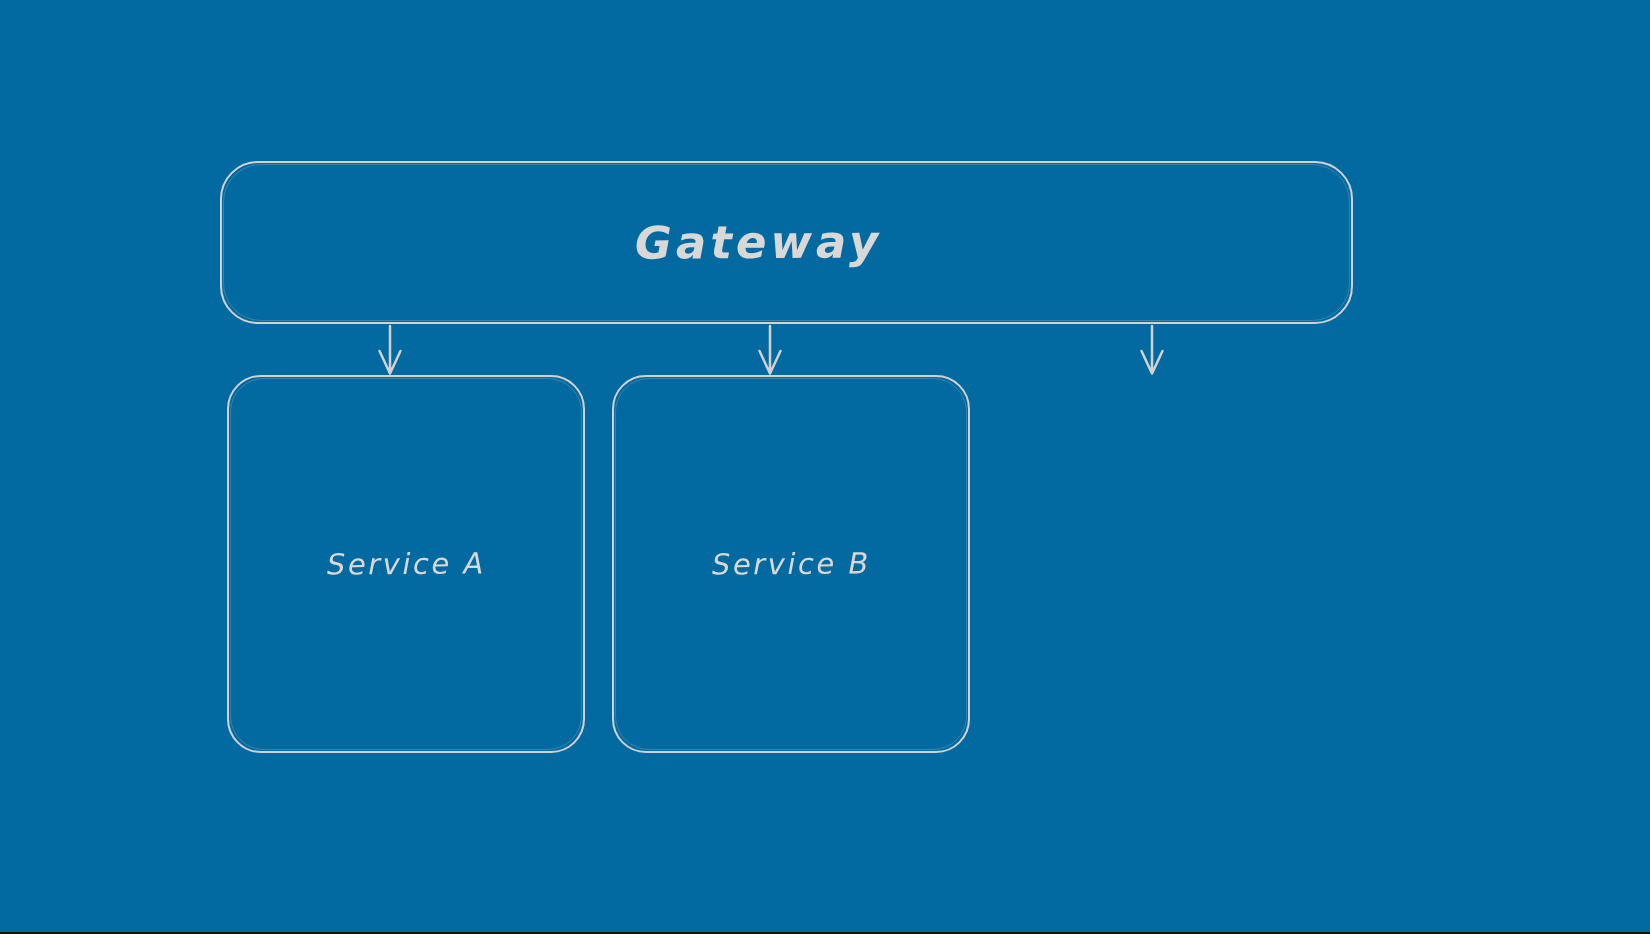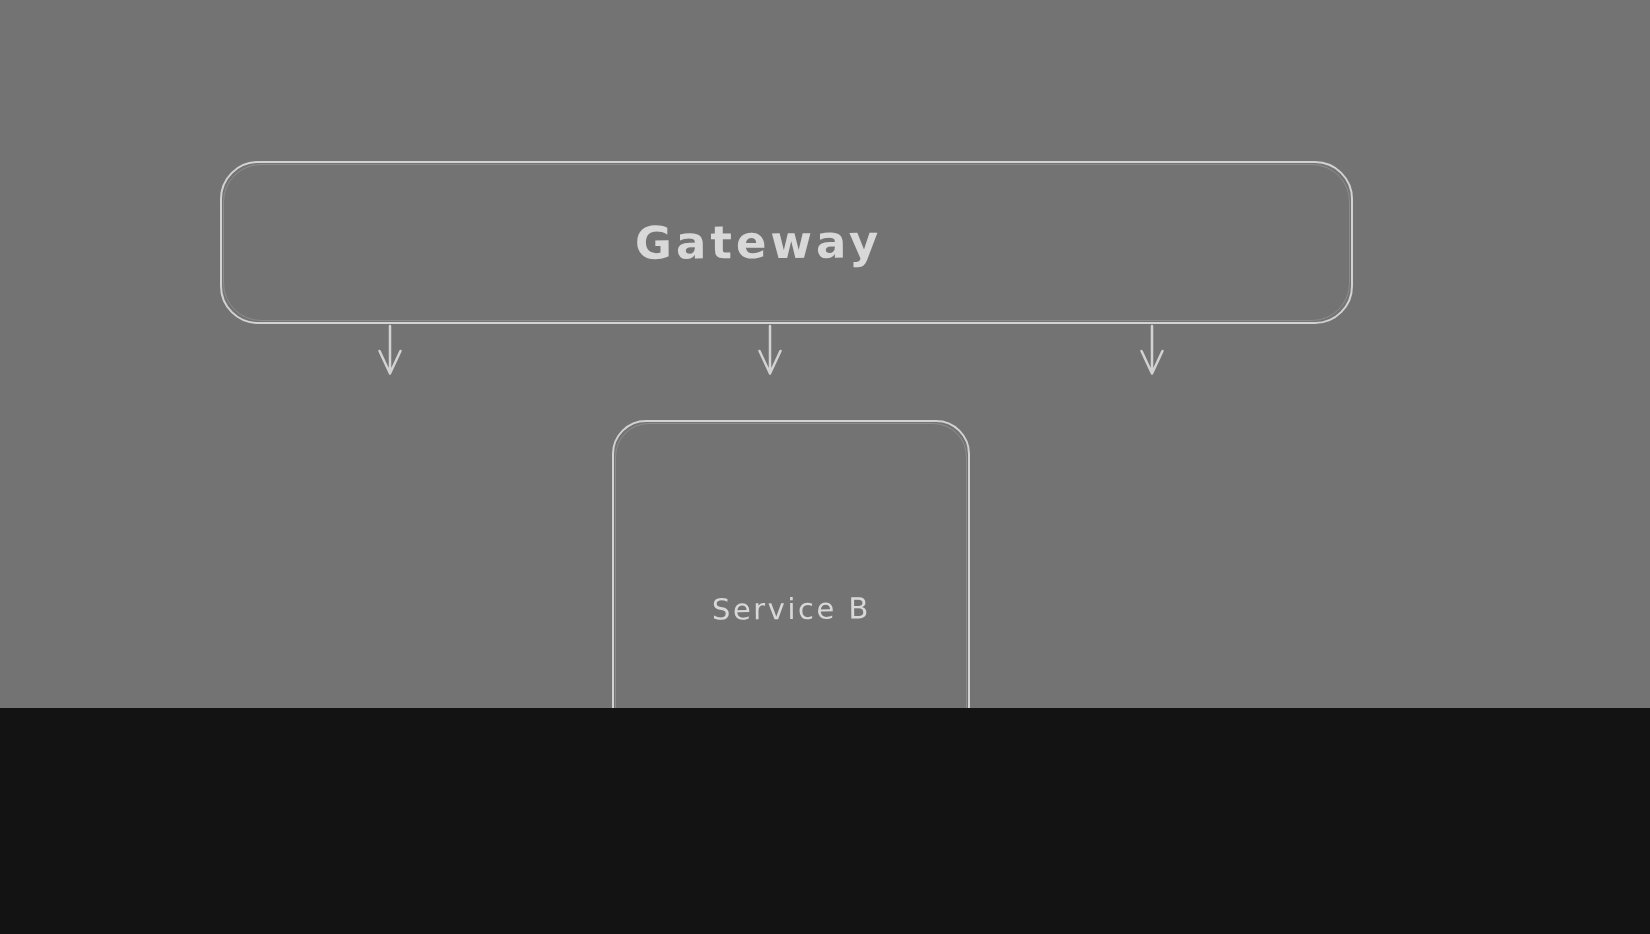--- a/index.html
+++ b/index.html
@@ -3,24 +3,25 @@
 <meta charset="utf-8">
 <style>
   html, body {
     margin: 0;
     padding: 0;
     background: #131313;
   }
   .canvas {
     position: relative;
     width: 1650px;
-    height: 708px;
-    background: #737373;
+    height: 932px;
+    background: #0369a1;
     overflow: hidden;
     font-family: "DejaVu Sans", sans-serif;
+    font-style: italic;
   }
   .node {
     position: absolute;
     box-sizing: border-box;
     border: 2.5px solid #d2d2d2;
     background: transparent;
     display: flex;
     align-items: center;
     justify-content: center;
     color: #d8d8d8;
@@ -47,21 +48,21 @@
     letter-spacing: 4px;
     transform: translateX(-28px) rotate(-0.3deg);
   }
   .node-service {
     top: 375px;
     width: 358px;
     height: 378px;
     border-radius: 34px;
   }
   .node-service-a { left: 227px; }
-  .node-service-b { left: 612px; margin-top: 45px; }
+  .node-service-b { left: 612px; }
   .node-service-c { left: 1000px; }
   .node-service .label {
     font-size: 29px;
     font-weight: normal;
     letter-spacing: 2.5px;
     transform: rotate(-0.4deg);
   }
   .label {
     white-space: nowrap;
     user-select: none;
@@ -98,19 +99,22 @@
   </svg>
 
   <svg class="arrow arrow-2" viewBox="0 0 30 54">
     <path d="M15 2 V47 M4.5 27 L15 49.5 M25.5 27 L15 49.5"></path>
   </svg>
 
   <svg class="arrow arrow-3" viewBox="0 0 30 54">
     <path d="M15 2 V47 M4.5 27 L15 49.5 M25.5 27 L15 49.5"></path>
   </svg>
 
+  <div class="node node-service node-service-a">
+    <span class="label">Service A</span>
+  </div>
 
   <div class="node node-service node-service-b">
     <span class="label">Service B</span>
   </div>
 
 
 </div>
 
 </body></html>

